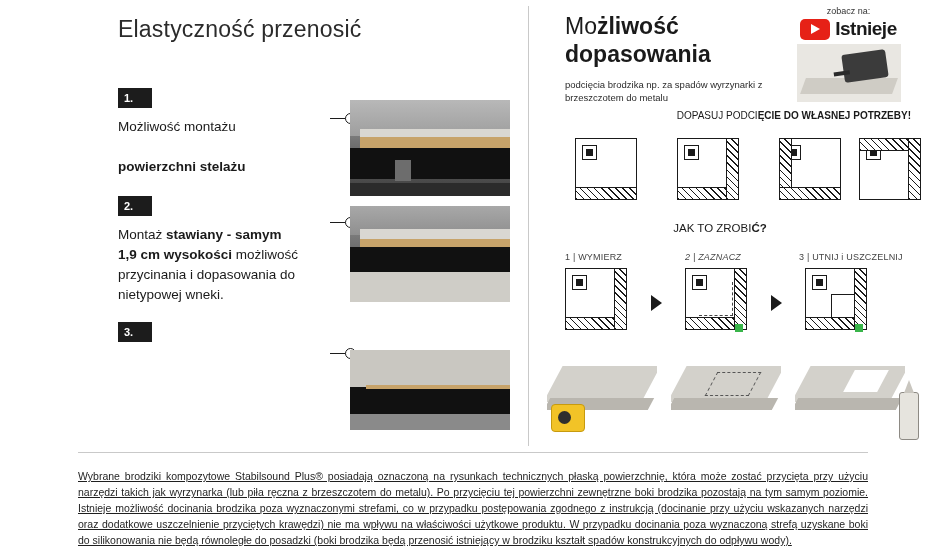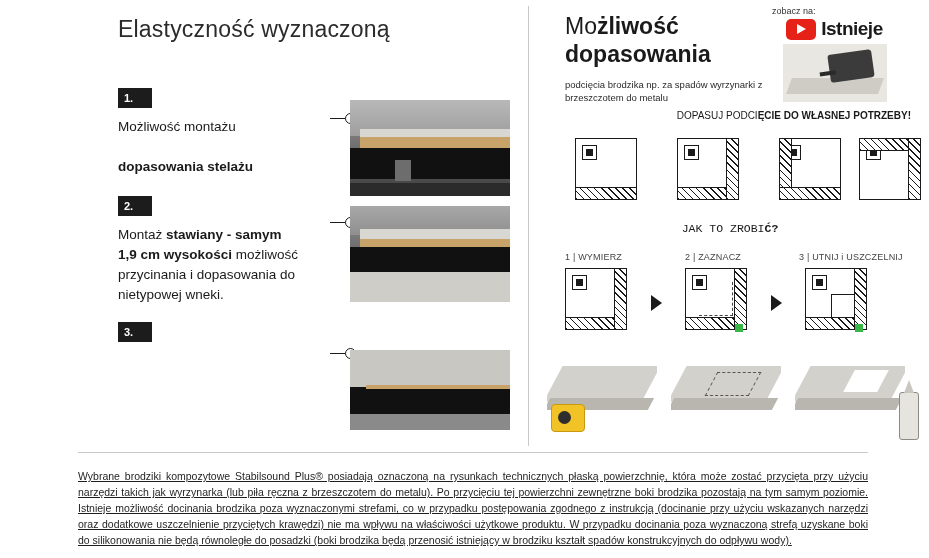--- a/index.html
+++ b/index.html
@@ -145,23 +145,23 @@
     left: 36px; top: 78px;
     width: 210px;
     font-size: 9.5px;
     line-height: 13px;
     color: #2b2b2b;
   }
 
   
   .yt-wrap {
     position: absolute;
-    right: 32px; top: 6px;
+    right: 18px; top: 6px;
     width: 125px;
-    text-align: left;
+    text-align: center;
   }
   .yt-see {
     font-size: 9px;
     color: #333;
     margin-bottom: 2px;
   }
   .yt-logo {
     display: flex;
     align-items: center;
     justify-content: center;
@@ -272,39 +272,38 @@
   }
 
   .row1 { position: absolute; top: 138px; }
   .r1a { left: 46px; }
   .r1b { left: 148px; }
   .r1c { left: 250px; }
   .r1d { left: 330px; }
 
   .howto {
     position: absolute;
-    left: 20px; top: 222px;
+    left: 10px; top: 222px;
     width: 362px;
     text-align: center;
     font-size: 11.5px;
     font-weight: 700;
     color: #1a1a1a;
-    font-family: Liberation Mono, monospace;
   }
   .howto .thin { font-weight: 400; }
 
   .steplbl {
     position: absolute;
     top: 252px;
     font-size: 9px;
     color: #444;
     letter-spacing: .2px;
   }
   .sl1 { left: 36px; }
-  .sl2 { left: 156px; }
+  .sl2 { left: 156px; font-style: italic; }
   .sl3 { left: 270px; }
 
   .row2 { position: absolute; top: 268px; }
   .r2a { left: 36px; }
   .r2b { left: 156px; }
   .r2c { left: 276px; }
 
   .arrow {
     position: absolute;
     top: 295px;
@@ -425,26 +424,26 @@
     text-decoration: underline;
   }
 </style>
 </head>
 <body>
 
 <div class="page">
 
   <div class="left-col">
 
-    <div class="left-title">Elastyczność wyznaczoną</div>
+    <div class="left-title">Elastyczność przenosić</div>
 
     <div class="step step-1">
       <div class="step-num">1.</div>
       <div class="step-text">
-        Możliwość montażu<br><br><b>dopasowania stelażu</b>
+        Możliwość montażu<br><br><b>powierzchni stelażu</b>
       </div>
     </div>
 
     <div class="step step-2">
       <div class="step-num">2.</div>
       <div class="step-text">
         Montaż <b>stawiany - samym</b><br><b>1,9 cm wysokości</b> możliwość<br>przycinania i dopasowania do<br>nietypowej wneki.
       </div>
     </div>
 

